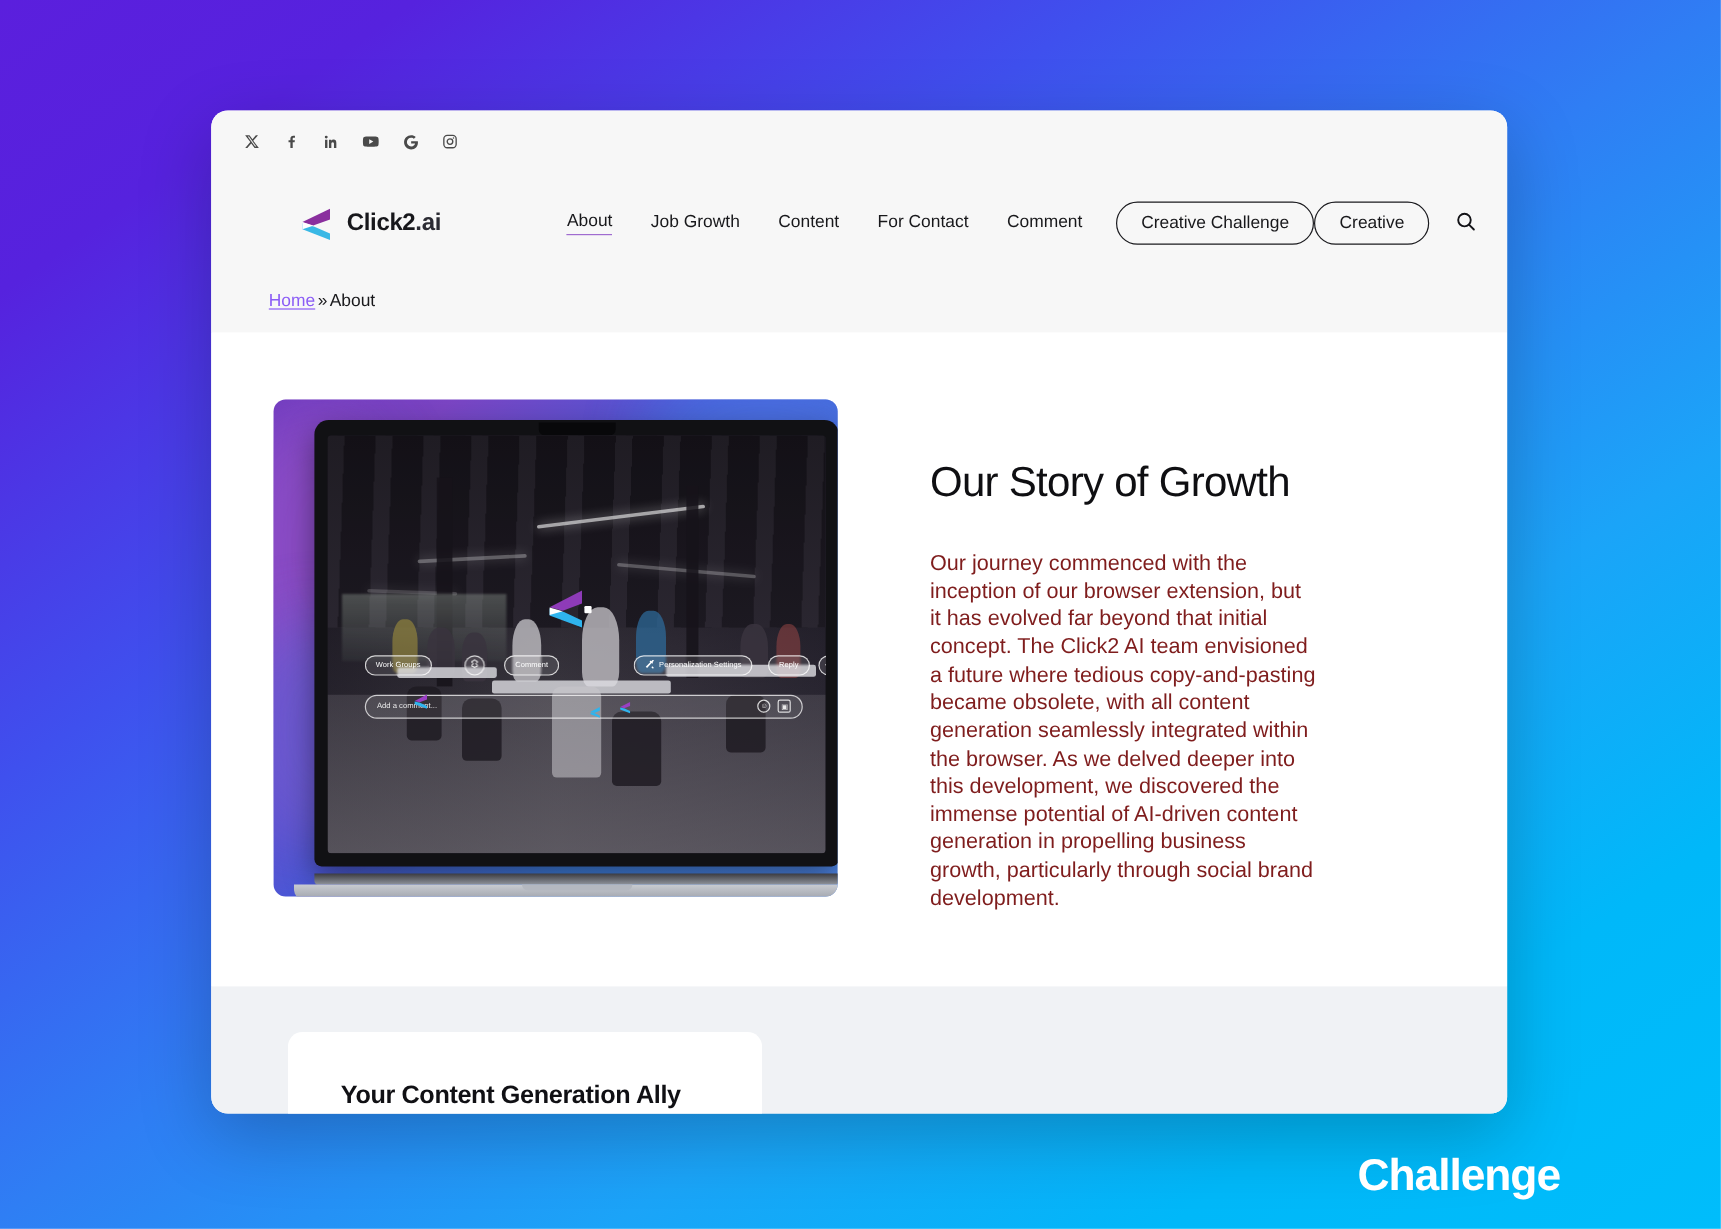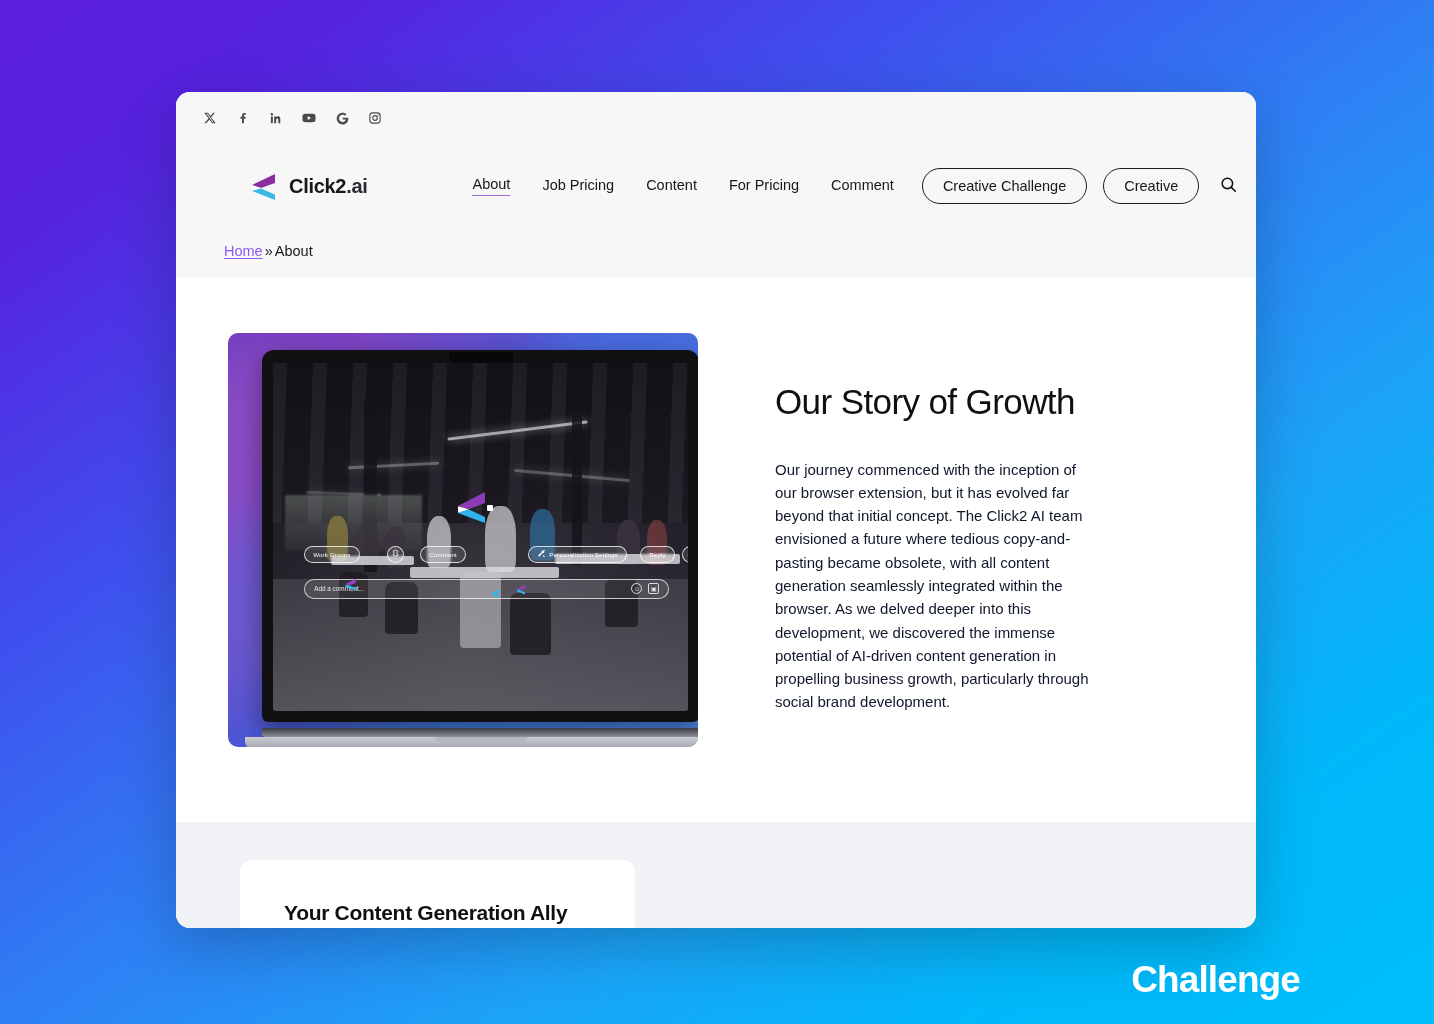--- a/index.html
+++ b/index.html
@@ -78,21 +78,21 @@
   .nav-link {
     font-size: 14.5px;
     color: #18181b;
     cursor: pointer;
     white-space: nowrap;
     padding-bottom: 3px;
   }
   .nav-link.active {
     border-bottom: 1.6px solid #a06cd0;
   }
-  .nav-pills { display: flex; align-items: center; gap: 16px; margin-left: 28px; justify-content: flex-end; }
+  .nav-pills { display: flex; align-items: center; gap: 0; margin-left: 28px; justify-content: flex-end; }
   .pill-btn {
     border: 1px solid #1b1b1f;
     border-radius: 999px;
     padding: 9px 20px;
     font-size: 14.5px;
     color: #18181b;
     background: transparent;
     cursor: pointer;
     white-space: nowrap;
     font-family: inherit;
@@ -318,23 +318,23 @@
   }
   .hero-title {
     font-size: 35px;
     font-weight: 400;
     color: #0f0f12;
     letter-spacing: -0.6px;
     line-height: 1.1;
   }
   .hero-para {
     margin-top: 36px;
-    font-size: 15px;
+    font-size: 18px;
     line-height: 23.3px;
-    color: #0f172a;
+    color: #7f1d1d;
     max-width: 344px;
   }
 
   
   .lower {
     background: #f0f2f5;
     height: 136px;
     padding: 38px 48px 0 64px;
     display: flex;
     gap: 20px;
@@ -422,23 +422,23 @@
             <path d="M4 16 L27 5 L27 14 L13 19 Z" fill="#8a2f9e"></path>
             <path d="M4 17 L14 20 L27 25.5 L27 31 L4 22 Z" fill="#39b8e5"></path>
             <path d="M4 16.2 L13 19.2 L4 22 Z" fill="#ffffff"></path>
           </svg>
         </span>
         <span class="brand-text"><span>Click2</span><span class="dim">.ai</span></span>
       </div>
 
       <div class="nav-links">
         <span class="nav-link active">About</span>
-        <span class="nav-link">Job Pricing</span>
+        <span class="nav-link">Job Growth</span>
         <span class="nav-link">Content</span>
-        <span class="nav-link">For Pricing</span>
+        <span class="nav-link">For Contact</span>
         <span class="nav-link">Comment</span>
       </div>
 
       <div class="nav-pills">
         <button class="pill-btn">Creative Challenge</button>
         <button class="pill-btn">Creative</button>
       </div>
 
       <button class="search-btn">
         <span>

